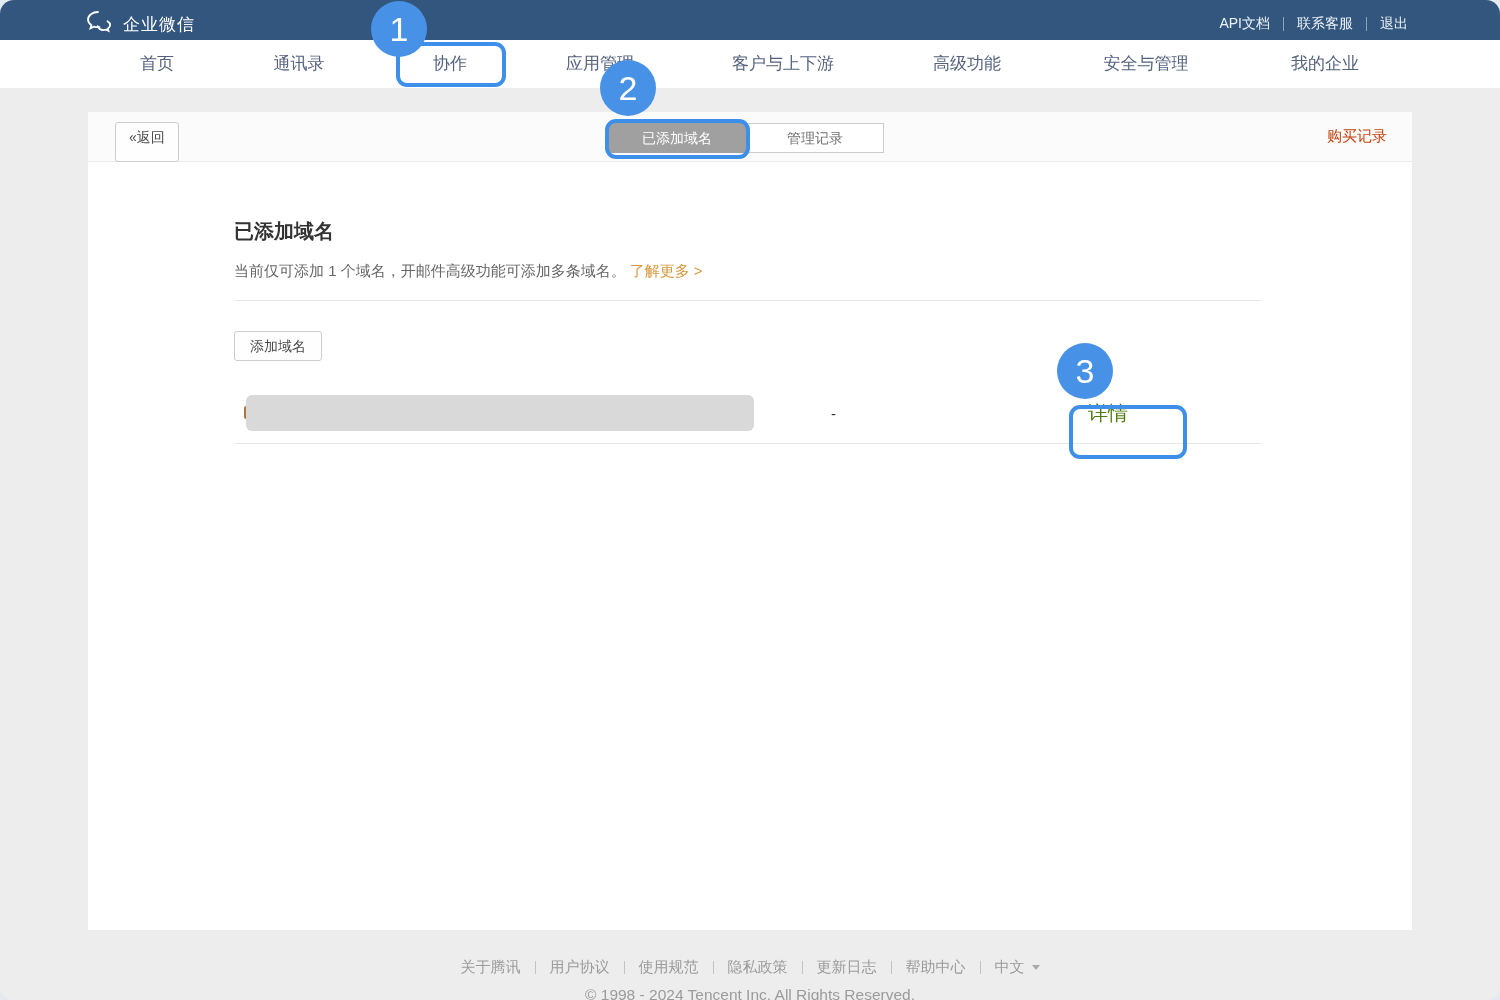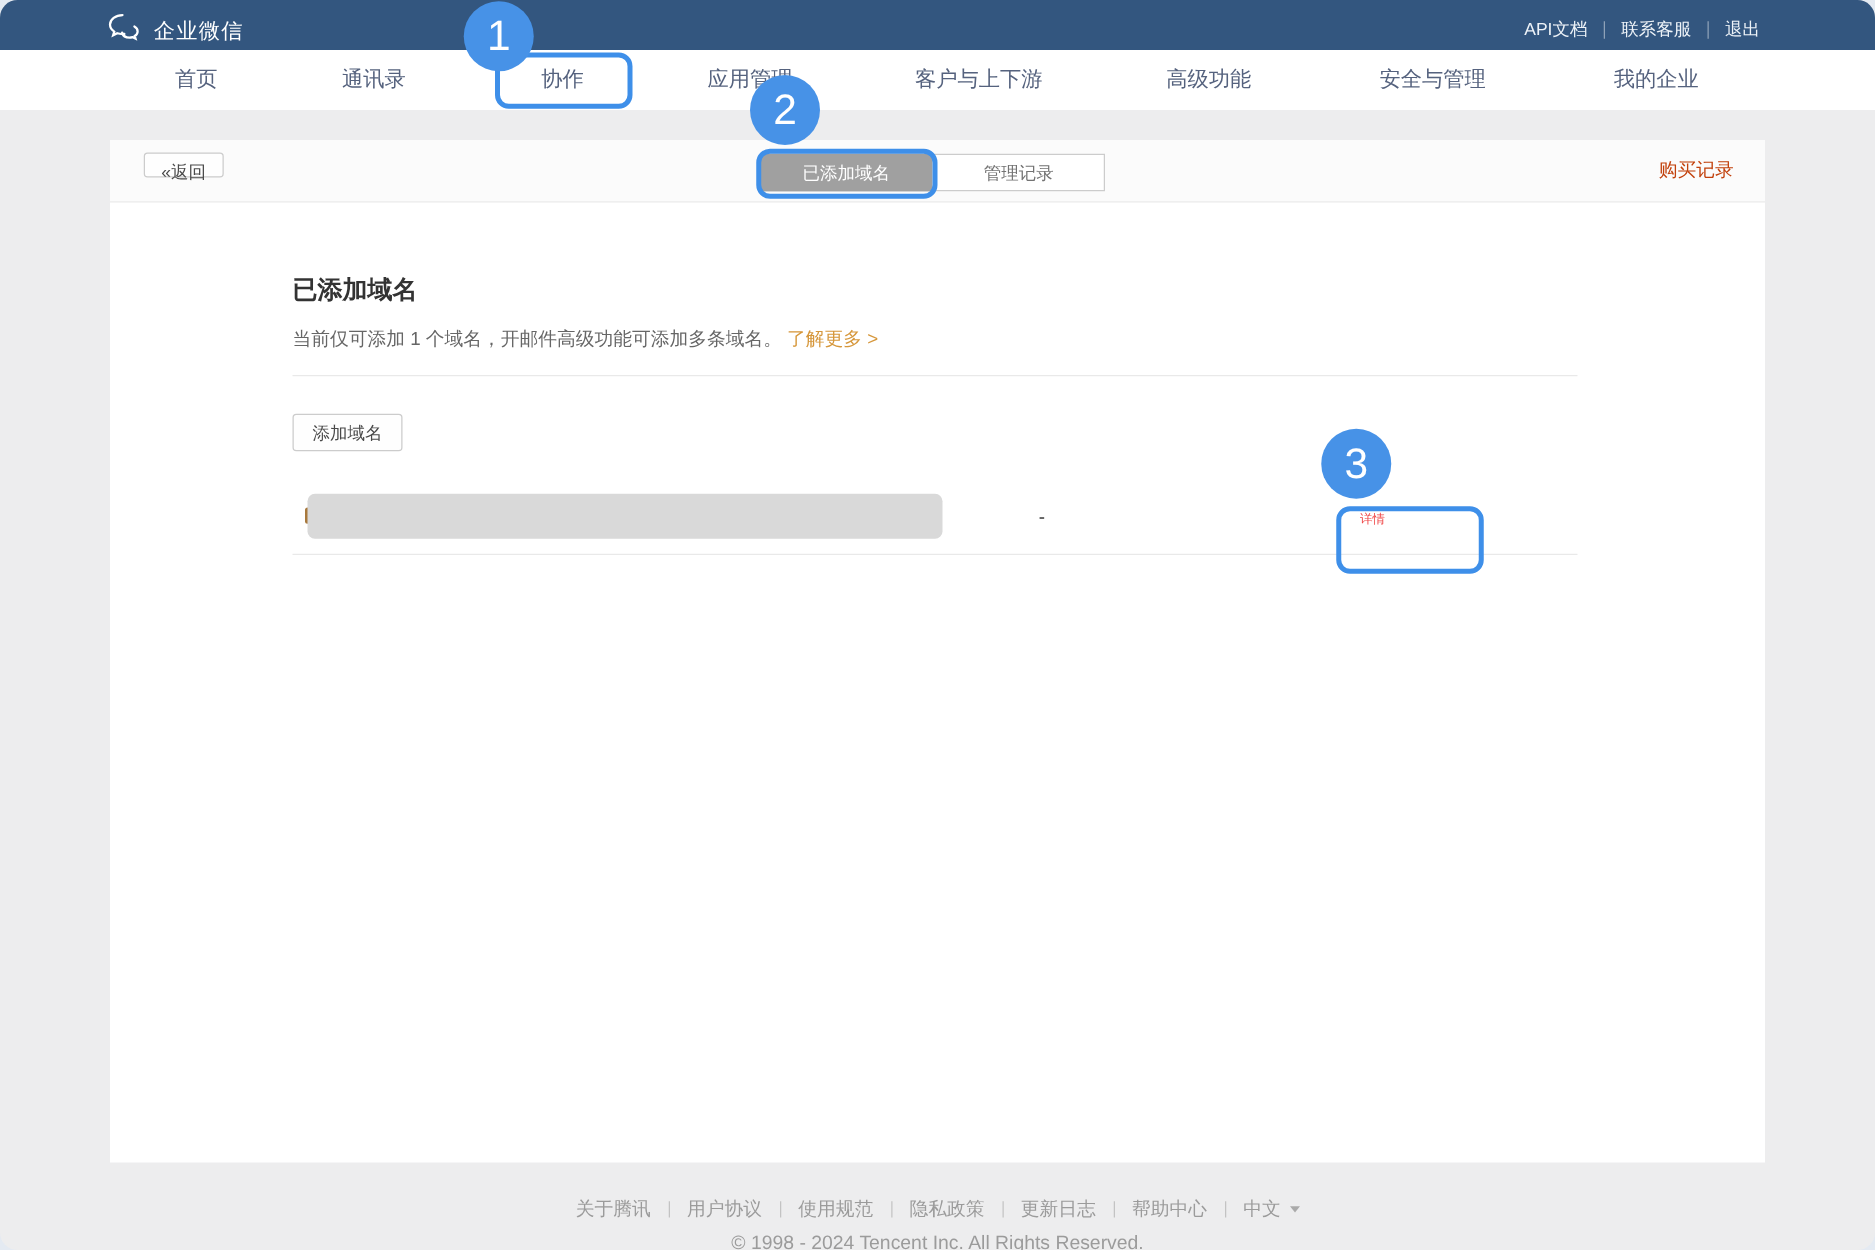--- a/index.html
+++ b/index.html
@@ -32,21 +32,21 @@
   .navtab:nth-of-type(4){left:600px;}
   .navtab:nth-of-type(5){left:783px;}
   .navtab:nth-of-type(6){left:967px;}
   .navtab:nth-of-type(7){left:1146px;}
   .navtab:nth-of-type(8){left:1325px;}
   .nav-underline{position:absolute;left:388px;top:83px;width:116px;height:5px;background:#24425f;}
   
   .card{position:absolute;left:88px;top:112px;width:1324px;height:818px;background:#ffffff;}
   .strip{position:relative;height:50px;background:#fbfbfb;border-bottom:1px solid #ececec;}
   .back-btn{
-    position:absolute;left:27px;top:10px;height:20px;padding:0 13px;
+    position:absolute;left:27px;top:10px;height:40px;padding:0 13px;
     background:#fefefe;border:1px solid #cccccc;border-radius:3px;
     font-size:14px;color:#4a4a4a;line-height:28px;cursor:pointer;
   }
   .toggle{position:absolute;left:520px;top:11px;display:flex;}
   .toggle-tab{
     width:138px;height:30px;line-height:28px;text-align:center;font-size:14px;cursor:pointer;
     border:1px solid #cccccc;background:#ffffff;color:#737373;
   }
   .toggle-tab.active{background:#a0a0a0;border-color:#a0a0a0;color:#ffffff;}
   .purchase-link{position:absolute;right:25px;top:15px;font-size:15px;color:#c2410c;cursor:pointer;}
@@ -69,21 +69,21 @@
     color:#999999;font-size:14px;
   }
   .th{position:relative;padding-left:12px;}
   .th + .th::before{content:"";position:absolute;left:0;top:50%;transform:translateY(-50%);width:1px;height:16px;background:#d8d8d8;}
   .c1{width:242px;}.c2{width:195px;}.c3{width:145px;}.c4{width:260px;}.c5{flex:1;}
   .trow{position:relative;display:flex;align-items:center;height:61px;border-bottom:1px solid #e9e9e9;background:#fff;}
   .td{padding-left:12px;font-size:15px;color:#333333;}
   .td.dash{padding-left:15px;}
   .redact-sliver{position:absolute;left:10px;top:23px;width:5px;height:13px;background:#a8793d;border-radius:2px;}
   .redaction{position:absolute;left:12px;top:12px;width:508px;height:36px;background:#d9d9d9;border-radius:6px;}
-  .detail-link{color:#ef4444;font-size:10px;cursor:pointer;}
+  .detail-link{color:#4d7c0f;font-size:20px;cursor:pointer;}
   
   .footer{position:absolute;left:0;width:100%;top:958px;text-align:center;color:#9b9b9b;font-size:15px;}
   .flinks{display:flex;justify-content:center;align-items:center;}
   .flink{cursor:pointer;white-space:nowrap;}
   .fdiv{width:1px;height:13px;background:#c3c3c3;margin:0 14px;}
   .lang{display:inline-flex;align-items:center;cursor:pointer;}
   .caret{width:0;height:0;border-left:4px solid transparent;border-right:4px solid transparent;border-top:5px solid #aaaaaa;margin-left:7px;}
   .copyright{margin-top:9px;font-size:15.5px;color:#9b9b9b;}
   
   .hl{position:absolute;border:4px solid #3e8fe9;border-radius:11px;pointer-events:none;z-index:30;}

